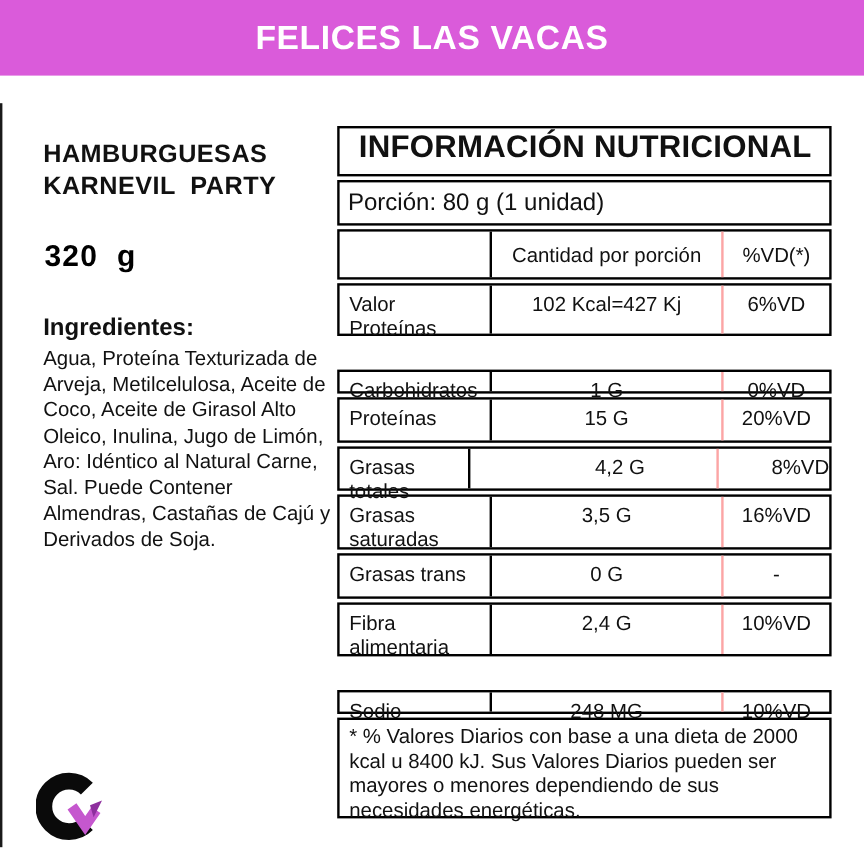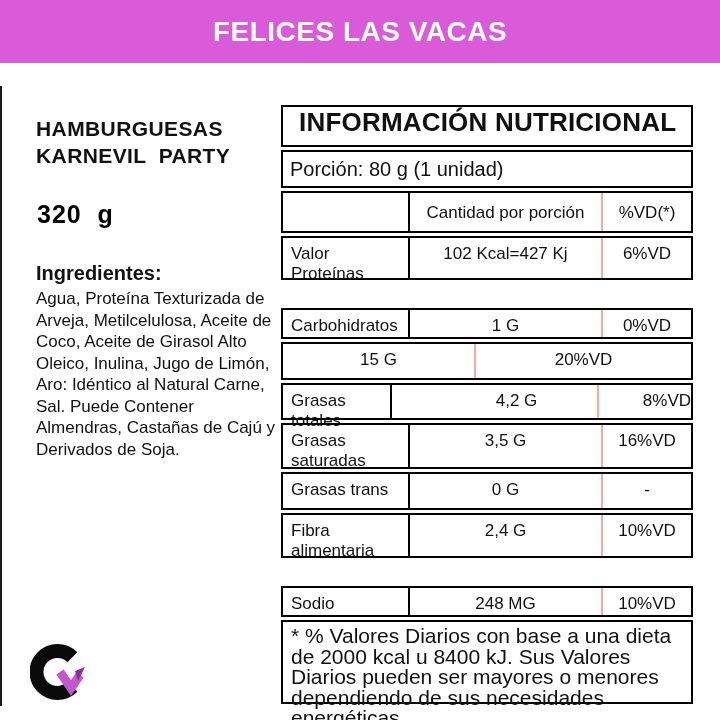--- a/index.html
+++ b/index.html
@@ -50,25 +50,25 @@
   .h-title .title-text{font-weight:bold;font-size:26px;letter-spacing:0.2px;}
   .h-porcion{height:38px;align-items:center;padding-left:7px;}
   .h-porcion .porcion-text{font-size:20px;}
   .row{font-size:17px;line-height:20px;}
   .cell{box-sizing:border-box;padding-top:6px;}
   .c-label{width:127px;border-right:2px solid #000;padding-left:8px;padding-right:6px;}
   .c-amount{width:193px;border-right:2px solid #fca5a5;text-align:center;}
   .c-dv{flex:1;text-align:center;}
   .h-cols{height:42px;}
   .h-cols .cell{padding-top:10px;}
-  .rh-44{height:44px;}.rh-36{height:31px;margin-top:28px;}.rh-38{height:38px;}
+  .rh-44{height:44px;}.rh-36{height:20px;margin-top:28px;}.rh-38{height:38px;}
   .rh-37{height:37px;gap:44px;}.rh-46{height:46px;}.rh-45{height:45px;}
   .footnote{
     box-sizing:border-box;border:2px solid #000;height:84px;
-    padding:4px 8px 0 8px;font-size:21px;line-height:20.5px;
+    padding:4px 8px 0 8px;font-size:17px;line-height:20.5px;
   }
   
   .logo{position:absolute;left:30px;top:638px;width:66px;height:66px;}
 </style>
 </head>
 <body>
 
 <div class="brand-band">
   <span class="brand-text">FELICES LAS VACAS</span>
 </div>
@@ -108,20 +108,21 @@
     <div class="cell c-dv">6%VD</div>
   </div>
 
   <div class="tbox row rh-36">
     <div class="cell c-label">Carbohidratos</div>
     <div class="cell c-amount">1 G</div>
     <div class="cell c-dv">0%VD</div>
   </div>
 
   <div class="tbox row rh-38">
+    <div class="cell c-label">Proteínas</div>
     <div class="cell c-amount">15 G</div>
     <div class="cell c-dv">20%VD</div>
   </div>
 
   <div class="tbox row rh-37">
     <div class="cell c-label">Grasas totales</div>
     <div class="cell c-amount">4,2 G</div>
     <div class="cell c-dv">8%VD</div>
   </div>
 

